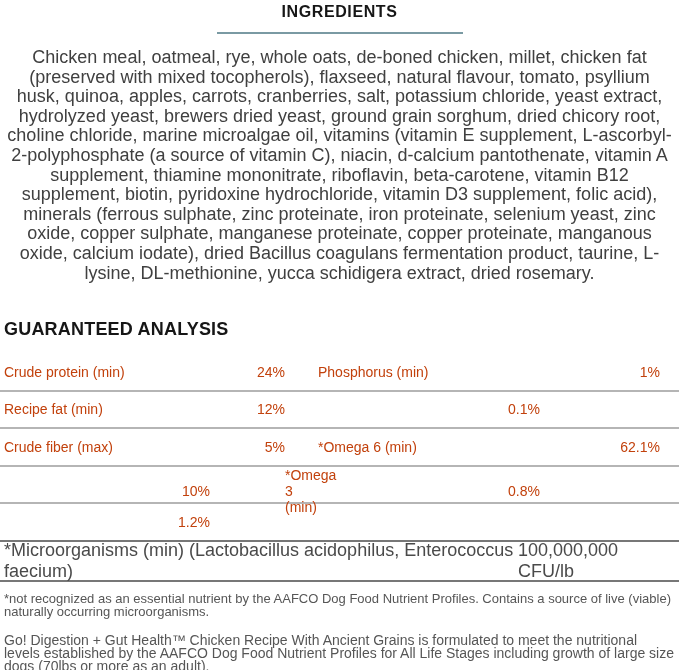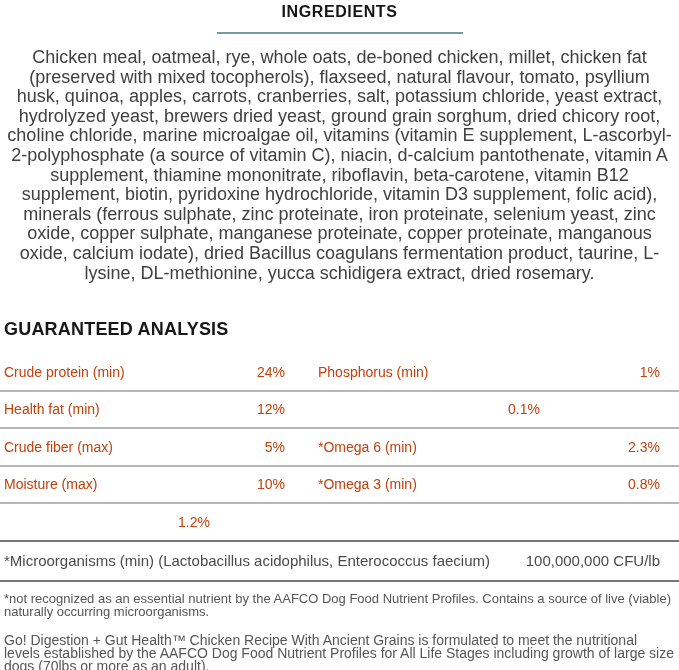--- a/index.html
+++ b/index.html
@@ -85,21 +85,21 @@
   .ga-value { text-align: right; }
 
   .ga-row-full {
     display: flex;
     justify-content: space-between;
     align-items: center;
     height: 38px;
     padding-left: 4px;
     padding-right: 19px;
     border-bottom: 2px solid #777777;
-    font-size: 15px;
+    font-size: 18px;
     color: #4a4a4a;
   }
 
   
   .footnote-1 {
     margin: 10px 4px 0 4px;
     font-size: 13px;
     line-height: 13px;
     color: #565656;
   }
@@ -126,36 +126,35 @@
 
     <div class="ga-row">
       <span class="ga-label">Crude protein (min)</span>
       <span class="ga-value">24%</span>
       <span></span>
       <span class="ga-label">Phosphorus (min)</span>
       <span class="ga-value">1%</span>
     </div>
 
     <div class="ga-row">
-      <span class="ga-label">Health fat (min)</span>
+      <span class="ga-label">Recipe fat (min)</span>
       <span class="ga-value">12%</span>
       <span></span>
       <span class="ga-value">0.1%</span>
     </div>
 
     <div class="ga-row">
       <span class="ga-label">Crude fiber (max)</span>
       <span class="ga-value">5%</span>
       <span></span>
       <span class="ga-label">*Omega 6 (min)</span>
-      <span class="ga-value">2.3%</span>
+      <span class="ga-value">62.1%</span>
     </div>
 
     <div class="ga-row">
-      <span class="ga-label">Moisture (max)</span>
       <span class="ga-value">10%</span>
       <span></span>
       <span class="ga-label">*Omega 3 (min)</span>
       <span class="ga-value">0.8%</span>
     </div>
 
     <div class="ga-row last-light">
       <span class="ga-value">1.2%</span>
       <span></span>
       <span class="ga-label"></span>

